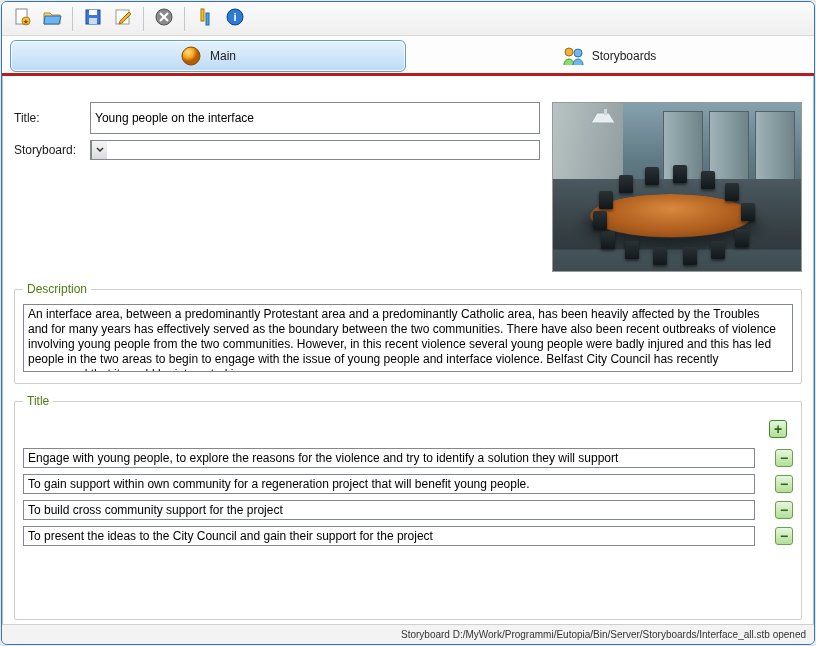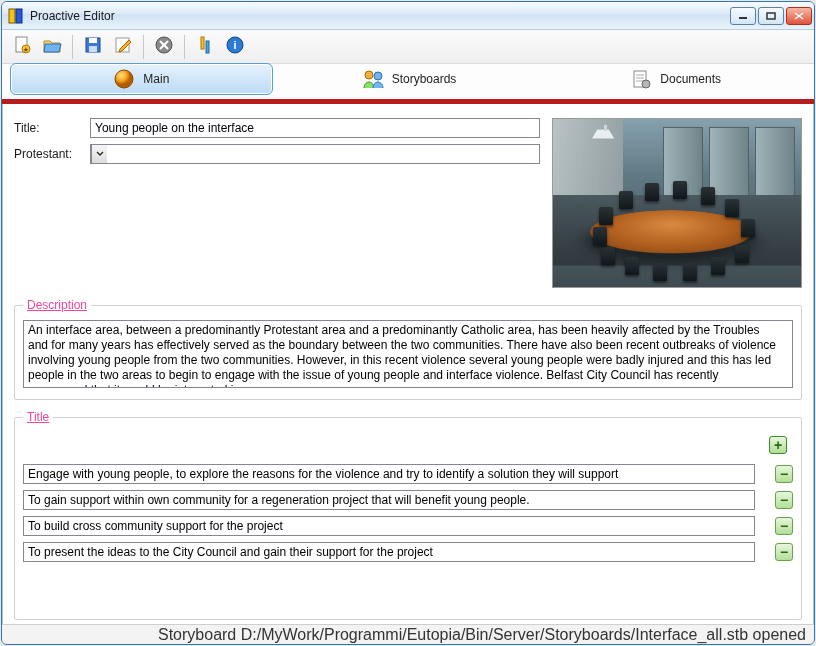--- a/index.html
+++ b/index.html
@@ -88,24 +88,24 @@
     width: 28px; height:28px;
     border:1px solid transparent;
     border-radius:3px;
     display:flex; align-items:center; justify-content:center;
   }
   .tb-sep { width:1px; height:24px; background:#c8c8c8; margin:0 4px; }
 
   
   .navtabs {
     height: 40px;
-    display:flex; align-items:flex-end;
+    display:flex; align-items:flex-start;
     padding: 4px 8px;
     gap: 6px;
-    border-bottom: 5px solid #b91c1c;
+    border-bottom: 3px solid #b91c1c;
     background: #fdfdfd;
   }
   .navtab {
     flex:1;
     height: 32px;
     display:flex; align-items:center; justify-content:center;
     gap:8px;
     border-radius: 6px;
     font-size:12px;
     color:#222;
@@ -116,26 +116,26 @@
     box-shadow: 0 0 0 1px #fff inset;
   }
   .nt-icon { width:22px; height:22px; display:flex; align-items:center; justify-content:center; }
 
   
   .content {
     flex:1; overflow:hidden;
     padding: 14px 12px 4px 12px;
     display:flex; flex-direction:column;
   }
-  .top-row { display:flex; gap:12px; }
+  .top-row { display:flex; gap:12px;margin-top:12px; }
   .form-col { flex:1; }
   .form-row { display:flex; align-items:center; margin-bottom:6px; gap:6px; }
   .form-row label { width:70px; }
   .text-input {
-    flex:1; height:20px;
+    flex:1; height:32px;
     border:1px solid var(--field-border);
     padding:1px 4px;
     font: inherit;
     background:#fff;
   }
   .combo {
     flex:1; height:20px;
     display:flex;
     border:1px solid var(--field-border);
     background:#fff;
@@ -154,21 +154,21 @@
     position:relative;
     overflow:hidden;
   }
 
   fieldset {
     border:1px solid #cfcfcf;
     border-radius:2px;
     margin: 10px 0 0 0;
     padding: 8px 8px;
   }
-  legend { padding:0 4px; color:#ec4899;text-decoration:underline; }
+  legend { padding:0 4px; color:#4d7c0f; }
 
   .desc-wrap { position:relative; }
   .desc-ta {
     width:100%; height:68px;
     resize:none;
     border:1px solid var(--field-border);
     padding:2px 14px 2px 4px;
     font: inherit;
     line-height:1.25;
     overflow-y:scroll;
@@ -192,21 +192,21 @@
     font-size:14px; line-height:1;
   }
   .icon-btn.add { border-color:#3a8f1f; }
   .icon-btn.rem { }
 
   .statusbar {
     height:20px;
     border-top:1px solid #cfcfcf;
     background:#f3f3f3;
     display:flex; align-items:center; justify-content:flex-end;
-    padding:0 8px; font-size:16px; color:#333;
+    padding:0 8px; font-size:10px; color:#333;
   }
 
   
   .room-sky { position:absolute; inset:0; background:linear-gradient(180deg,#85a1ae 0%,#5f7983 35%,#3e4b50 100%);}
   .room-floor{ position:absolute; left:0;right:0;bottom:0;height:55%;
     background:linear-gradient(180deg,#4b5a60 0%, #30393d 100%);
     transform: perspective(300px) rotateX(55deg); transform-origin:top center;}
   .room-panel{position:absolute; top:8px; width:40px;height:90px;
     background:linear-gradient(90deg,#9fb3b8,#6f8488); border:1px solid #556064;}
   .rp1{right:6px;} .rp2{right:52px;} .rp3{right:98px;}
@@ -221,47 +221,20 @@
   .room-chair{position:absolute;width:14px;height:18px;
     background:linear-gradient(#2a3236,#11181b);
     border-radius:2px 2px 1px 1px;
     box-shadow:0 2px 3px rgba(0,0,0,.5);}
 </style>
 </head>
 <body>
 
 <div class="window">
 
-  <div class="titlebar">
-    <span class="app-icon">
-      <svg width="16" height="16">
-          <rect x="1" y="1" width="6" height="14" fill="#f5c315" stroke="#7a5a00"></rect>
-          <rect x="8" y="1" width="6" height="14" fill="#2659d9" stroke="#0c2e7a"></rect>
-        </svg>
-    </span>
-    <span class="title">Proactive Editor</span>
-    <div class="win-btns">
-      <div class="win-btn">
-          <svg width="10" height="8">
-            <rect x="1" y="5" width="8" height="2" fill="#333"></rect>
-          </svg>
-        </div>
-      <div class="win-btn">
-          <svg width="10" height="8">
-            <rect x="1" y="1" width="8" height="6" fill="none" stroke="#333" stroke-width="1.5"></rect>
-          </svg>
-        </div>
-      <div class="win-btn close">
-          <svg width="10" height="8">
-            <line x1="1" y1="1" x2="9" y2="7" stroke="#fff" stroke-width="1.5"></line>
-            <line x1="9" y1="1" x2="1" y2="7" stroke="#fff" stroke-width="1.5"></line>
-          </svg>
-        </div>
-    </div>
-  </div>
 
 
   <div class="toolbar">
     <div class="tb-btn">
         <span><svg width="20" height="20">
             <rect x="4" y="2" width="11" height="15" fill="#fff" stroke="#888"></rect>
             <circle cx="14" cy="14" r="4" fill="#f7c049" stroke="#b37d00"></circle>
             <text x="14" y="17" font-size="7" text-anchor="middle" fill="#7a4a00">★</text>
           </svg></span>
       </div>
@@ -328,44 +301,32 @@
       <span class="nt-icon">
           <svg width="24" height="22">
             <circle cx="7" cy="7" r="4" fill="#f4b13d" stroke="#a96b00"></circle>
             <circle cx="16" cy="8" r="4" fill="#6fb8ef" stroke="#2a6fb0"></circle>
             <path d="M2 20c0-4 3-6 5-6s5 2 5 6" fill="#8adf6a" stroke="#3a8f1f"></path>
             <path d="M11 20c0-4 3-6 5-6s5 2 5 6" fill="#6fb8ef" stroke="#2a6fb0"></path>
           </svg>
         </span>
       <span>Storyboards</span>
     </div>
-    <div class="navtab">
-      <span class="nt-icon">
-          <svg width="22" height="22">
-            <rect x="4" y="3" width="12" height="16" fill="#fff" stroke="#888"></rect>
-            <line x1="6" y1="7" x2="14" y2="7" stroke="#aaa"></line>
-            <line x1="6" y1="10" x2="14" y2="10" stroke="#aaa"></line>
-            <line x1="6" y1="13" x2="14" y2="13" stroke="#aaa"></line>
-            <circle cx="16" cy="16" r="4" fill="#b8b8b8" stroke="#666"></circle>
-          </svg>
-        </span>
-      <span>Documents</span>
-    </div>
   </div>
 
   <div class="content">
 
     <div class="top-row">
       <div class="form-col">
         <div class="form-row">
           <label>Title:</label>
           <input class="text-input" value="Young people on the interface" style="">
         </div>
         <div class="form-row">
-          <label>Protestant:</label>
+          <label>Storyboard:</label>
           <div class="combo">
             <div class="cbtn">
                 <svg width="8" height="8">
                   <path d="M1 2l3 3 3-3" fill="none" stroke="#333" stroke-width="1.5"></path>
                 </svg>
               </div>
           </div>
         </div>
       </div>
 

